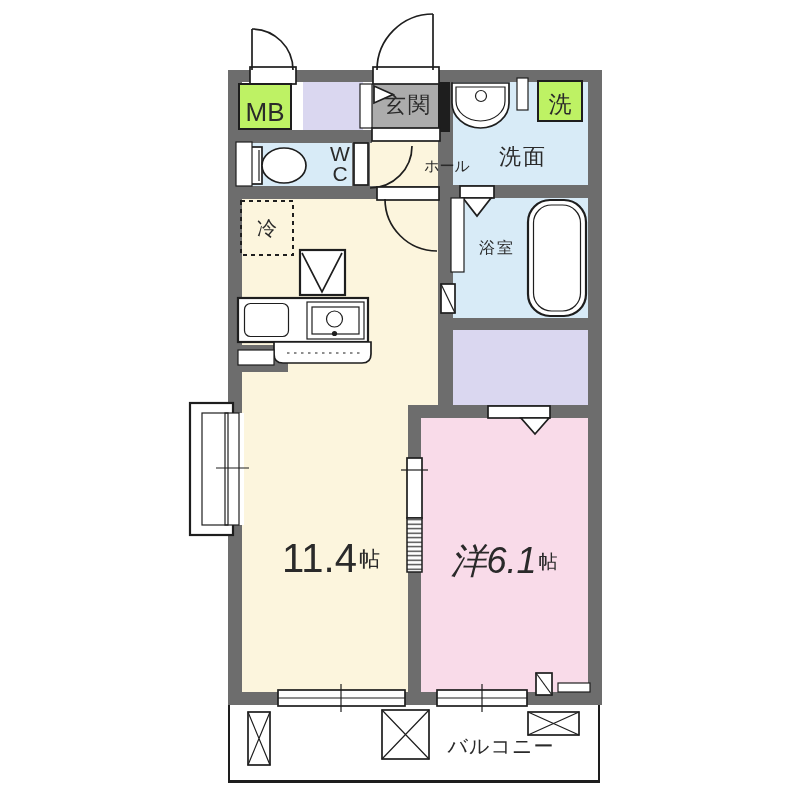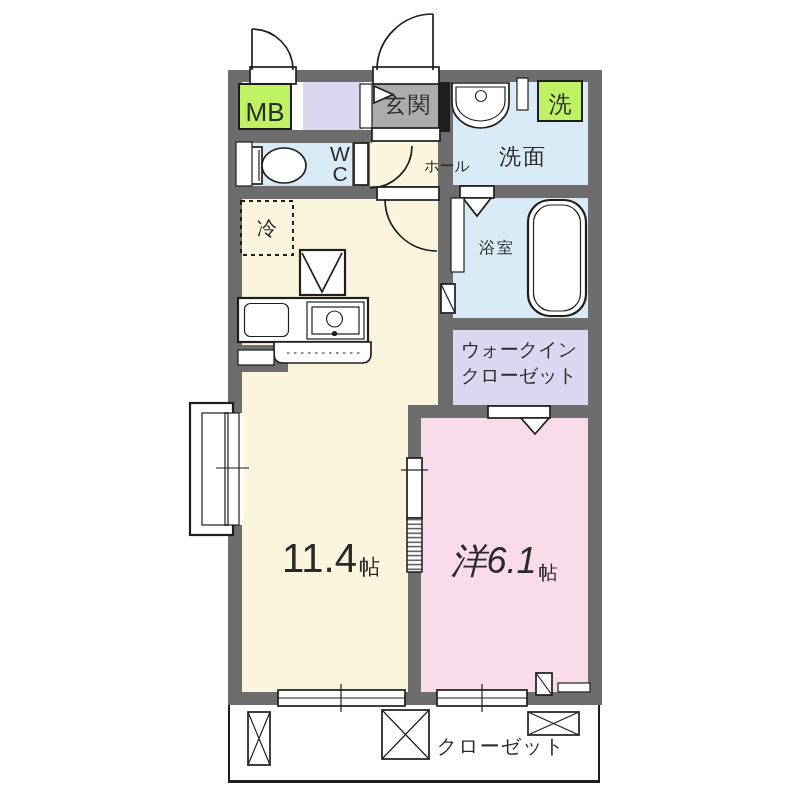--- a/index.html
+++ b/index.html
@@ -6,21 +6,21 @@
   *{box-sizing:border-box;}
   .page{position:relative;width:800px;height:800px;background:#fff;overflow:hidden;
         font-family:"Liberation Sans","DejaVu Sans",sans-serif;}
   .abs{position:absolute;}
   .room{position:absolute;}
   .wall{position:absolute;background:var(--wall,#6d6d6d);}
   .lbl{position:absolute;transform:translate(-50%,-50%);white-space:pre-line;text-align:center;
        color:var(--text,#2a2a2a);line-height:1.05;font-weight:500;}
   .boxed{position:absolute;background:#bef264;border:2px solid var(--line,#1e1e1e);
          display:flex;align-items:flex-end;justify-content:center;}
-  .sizerow{position:absolute;transform:translate(-50%,-50%);display:flex;align-items:flex-end;gap:2px;
+  .sizerow{position:absolute;transform:translate(-50%,-50%);display:flex;align-items:center;gap:2px;
          color:var(--text,#2a2a2a);font-weight:500;white-space:nowrap;}
   svg.fix{position:absolute;left:0;top:0;pointer-events:none;}
   svg .o2{stroke:var(--line,#1e1e1e);stroke-width:2.2;fill:#fff;}
   svg .o15{stroke:var(--line,#1e1e1e);stroke-width:1.7;fill:#fff;}
   svg .o1{stroke:var(--line,#1e1e1e);stroke-width:1.2;fill:#fff;}
   svg .ln{stroke:var(--line,#1e1e1e);stroke-width:1.7;fill:none;}
   svg .ln12{stroke:var(--line,#1e1e1e);stroke-width:1.2;fill:none;}
   svg .dsh{stroke-dasharray:2.5 4.5;}
   svg .fl{fill:var(--line,#1e1e1e);stroke:none;}
   .balcony{position:absolute;background:#fff;border-left:2px solid var(--line,#1e1e1e);
@@ -194,25 +194,23 @@
     <span style="font-size:23px;color:var(--text,#2a2a2a);">洗</span>
   </div>
 
   <div class="lbl" style="left:408px;top:105px;font-size:22px;letter-spacing:2px;">玄関</div>
   <div class="lbl" style="left:523px;top:157px;font-size:22px;letter-spacing:2px;">洗面</div>
   <div class="lbl" style="left:340px;top:164px;font-size:21px;line-height:0.95;">W
 C</div>
   <div class="lbl" style="left:405px;top:166px;font-size:15px;margin-left:42px;">ホール</div>
   <div class="lbl" style="left:497px;top:248px;font-size:16px;letter-spacing:2px;">浴室</div>
   <div class="lbl" style="left:267px;top:228px;font-size:20px;">冷</div>
-  <div class="lbl" style="left:519px;top:363px;font-size:19px;line-height:1.35;">ウォークイン
-クローゼット</div>
   <div class="sizerow" style="left:331px;top:558px;">
     <span style="font-size:40px;">11.4</span>
     <span style="font-size:21px;">帖</span>
   </div>
   <div class="sizerow" style="left:504px;top:561px;">
     <span style="font-size:36px;font-style:italic;">洋6.1</span>
     <span style="font-size:19px;">帖</span>
   </div>
-  <div class="lbl" style="left:501px;top:746px;font-size:20px;letter-spacing:1px;">クローゼット</div>
+  <div class="lbl" style="left:501px;top:746px;font-size:20px;letter-spacing:1px;">バルコニー</div>
 
 </div>
 
 </body></html>

